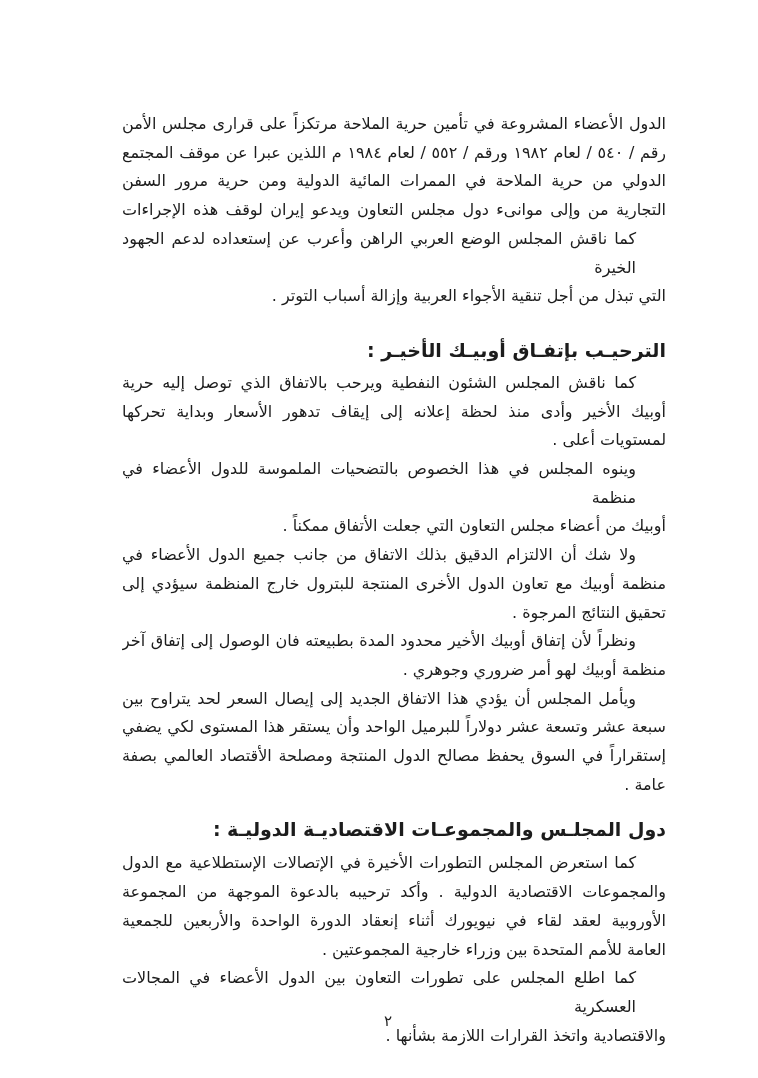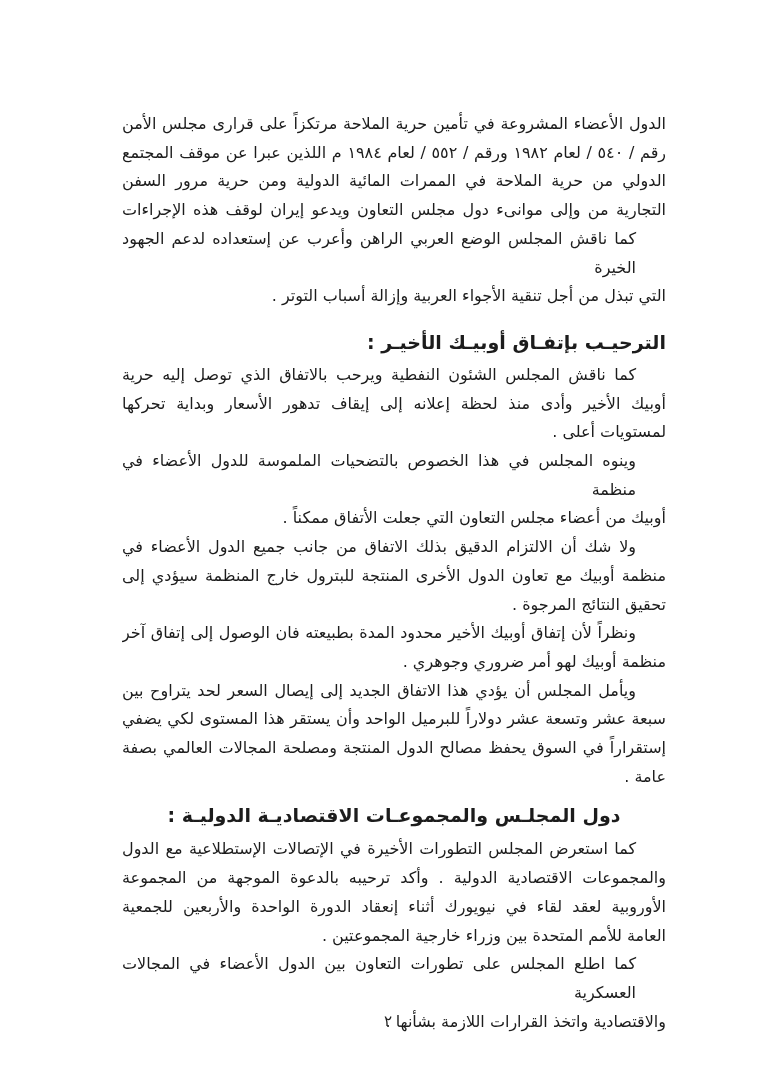--- a/index.html
+++ b/index.html
@@ -39,26 +39,25 @@
     text-align-last: right;
   }
   .line.indent {
     padding-right: 30px;
   }
   .heading {
     font-size: 19px;
     font-weight: bold;
     line-height: 30px;
     text-align: right;
-    margin: 16px 0 4px 0;
+    margin: 24px 0 4px 0;
     letter-spacing: 0.2px;
   }
   .heading.h2 {
-    margin: 9px 0 5px 0;
-    text-align: center;
+    margin: 15px 0 5px 0;
   }
   .page-number {
     position: absolute;
     top: 1012px;
     left: 0;
     right: 0;
     text-align: center;
     font-size: 15px;
     color: #1c1c1c;
   }
@@ -101,21 +100,21 @@
     </section>
 
     <section class="para">
       <div class="line indent">ونظراً لأن إتفاق أوبيك الأخير محدود المدة بطبيعته فان الوصول إلى إتفاق آخر</div>
       <div class="line last">منظمة أوبيك لهو أمر ضروري وجوهري .</div>
     </section>
 
     <section class="para">
       <div class="line indent">ويأمل المجلس أن يؤدي هذا الاتفاق الجديد إلى إيصال السعر لحد يتراوح بين</div>
       <div class="line">سبعة عشر وتسعة عشر دولاراً للبرميل الواحد وأن يستقر هذا المستوى لكي يضفي</div>
-      <div class="line">إستقراراً في السوق يحفظ مصالح الدول المنتجة ومصلحة المجالات العالمي بصفة</div>
+      <div class="line">إستقراراً في السوق يحفظ مصالح الدول المنتجة ومصلحة الأقتصاد العالمي بصفة</div>
       <div class="line last">عامة .</div>
     </section>
 
     <h2 class="heading h2">دول المجلـس والمجموعـات الاقتصاديـة الدوليـة :</h2>
 
     <section class="para">
       <div class="line indent">كما استعرض المجلس التطورات الأخيرة في الإتصالات الإستطلاعية مع الدول</div>
       <div class="line">والمجموعات الاقتصادية الدولية . وأكد ترحيبه بالدعوة الموجهة من المجموعة</div>
       <div class="line">الأوروبية لعقد لقاء في نيويورك أثناء إنعقاد الدورة الواحدة والأربعين للجمعية</div>
       <div class="line last">العامة للأمم المتحدة بين وزراء خارجية المجموعتين .</div>

